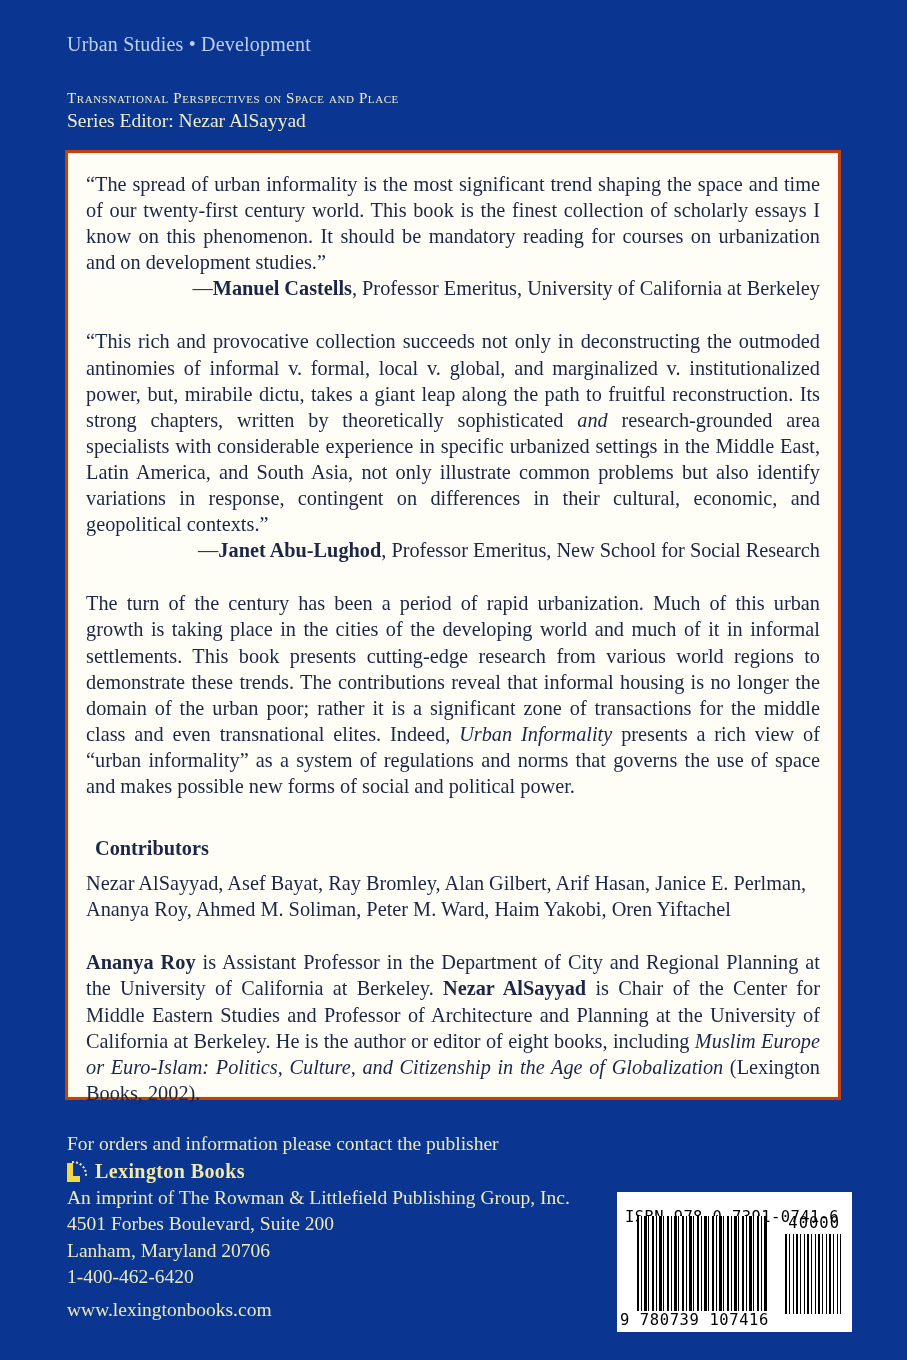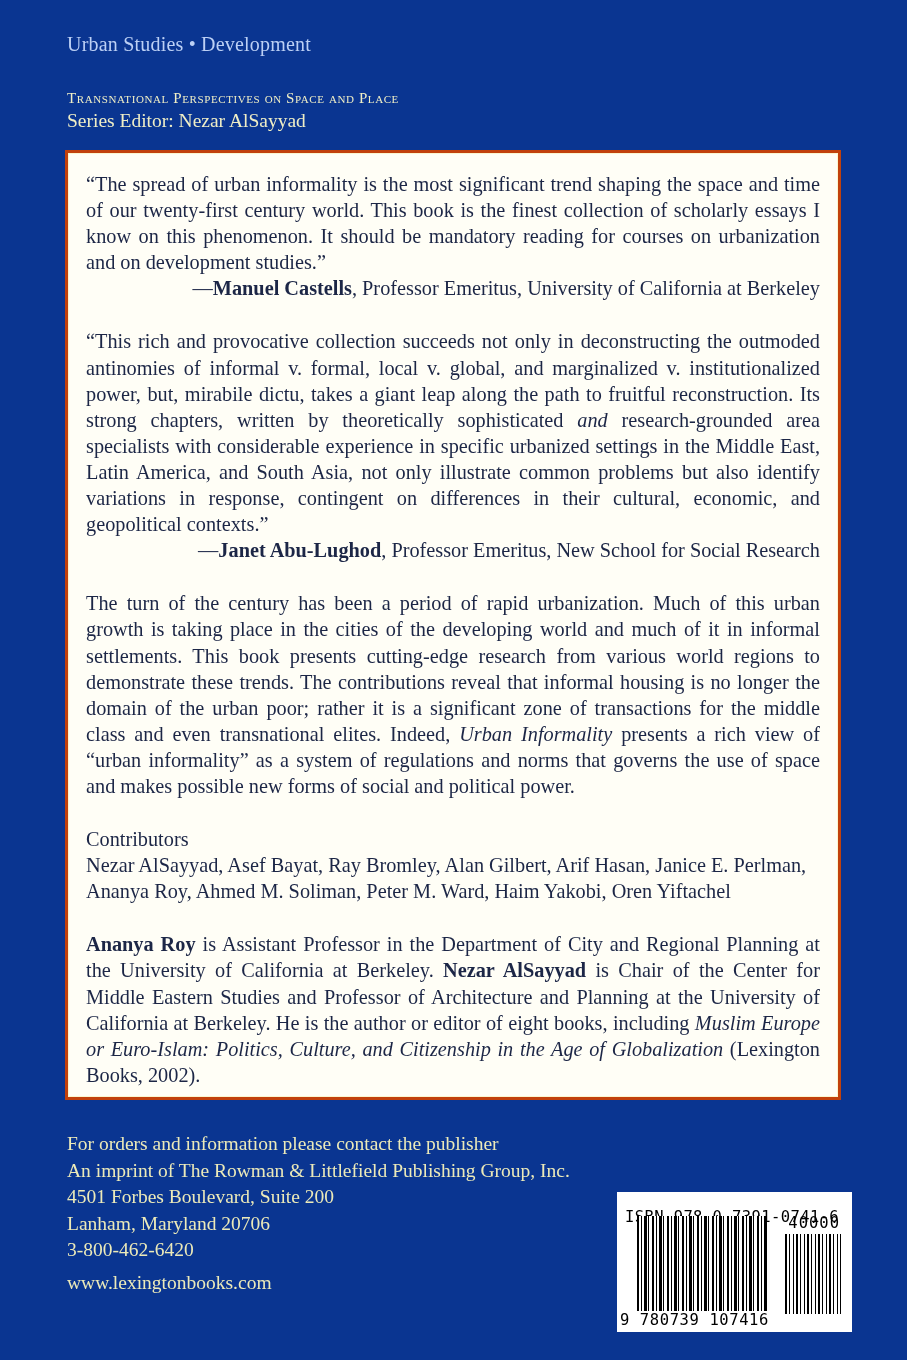--- a/index.html
+++ b/index.html
@@ -35,21 +35,21 @@
     font-size: 20.3px;
     line-height: 26.1px;
   }
   .box-inner { position: absolute; left: 18px; right: 18px; top: 18px; }
   .para { text-align: justify; margin: 0; }
   .attrib { text-align: right; margin: 0; }
   .gap1 { height: 27px; }
   .gap2 { height: 27px; }
   b { font-weight: bold; }
   i { font-style: italic; }
-  .contrib-head { font-weight: normal; margin: 0; }
+  .contrib-head { font-weight: bold; margin: 9px; }
 
   .bottom {
     position: absolute; left: 67px; top: 1131px;
     color: #eceab9;
     font-size: 19.5px;
     line-height: 26.5px;
   }
   .orders { color: #eceab9; }
   .pub-row { display: flex; align-items: center; height: 27px; }
   .logo {
@@ -123,24 +123,32 @@
     <p class="para" style="text-align:left">Nezar AlSayyad, Asef Bayat, Ray Bromley, Alan Gilbert, Arif Hasan, Janice E. Perlman, Ananya Roy, Ahmed M. Soliman, Peter M. Ward, Haim Yakobi, Oren Yiftachel</p>
 
     <div class="gap2"></div>
 
     <p class="para"><b>Ananya Roy</b><span> is Assistant Professor in the Department of City and Regional Planning at the University of California at Berkeley. </span><b>Nezar AlSayyad</b><span> is Chair of the Center for Middle Eastern Studies and Professor of Architecture and Planning at the University of California at Berkeley. He is the author or editor of eight books, including </span><i>Muslim Europe or Euro-Islam: Politics, Culture, and Citizenship in the Age of Globalization</i><span> (Lexington Books, 2002).</span></p>
   </div>
 </div>
 
 <div class="bottom">
   <div class="orders">For orders and information please contact the publisher</div>
+  <div class="pub-row">
+    <div class="logo">
+      <div class="bar-v"></div>
+        <div class="bar-h"></div>
+        <div class="rays"></div>
+    </div>
+    <span class="publisher-name">Lexington Books</span>
+  </div>
   <div>An imprint of The Rowman &amp; Littlefield Publishing Group, Inc.</div>
   <div>4501 Forbes Boulevard, Suite 200</div>
   <div>Lanham, Maryland 20706</div>
-  <div>3-800-462-6420</div>
+  <div>1-400-462-6420</div>
   <div class="website">www.lexingtonbooks.com</div>
 </div>
 
 <div class="isbn-box">
   <div class="isbn-text">ISBN 978-0-7391-0741-6</div>
   <div class="addon-num">40000</div>
   <div class="barcode-main"></div>
   <div class="barcode-addon"></div>
   <div class="ean-digits">9 780739 107416</div>
 </div>

